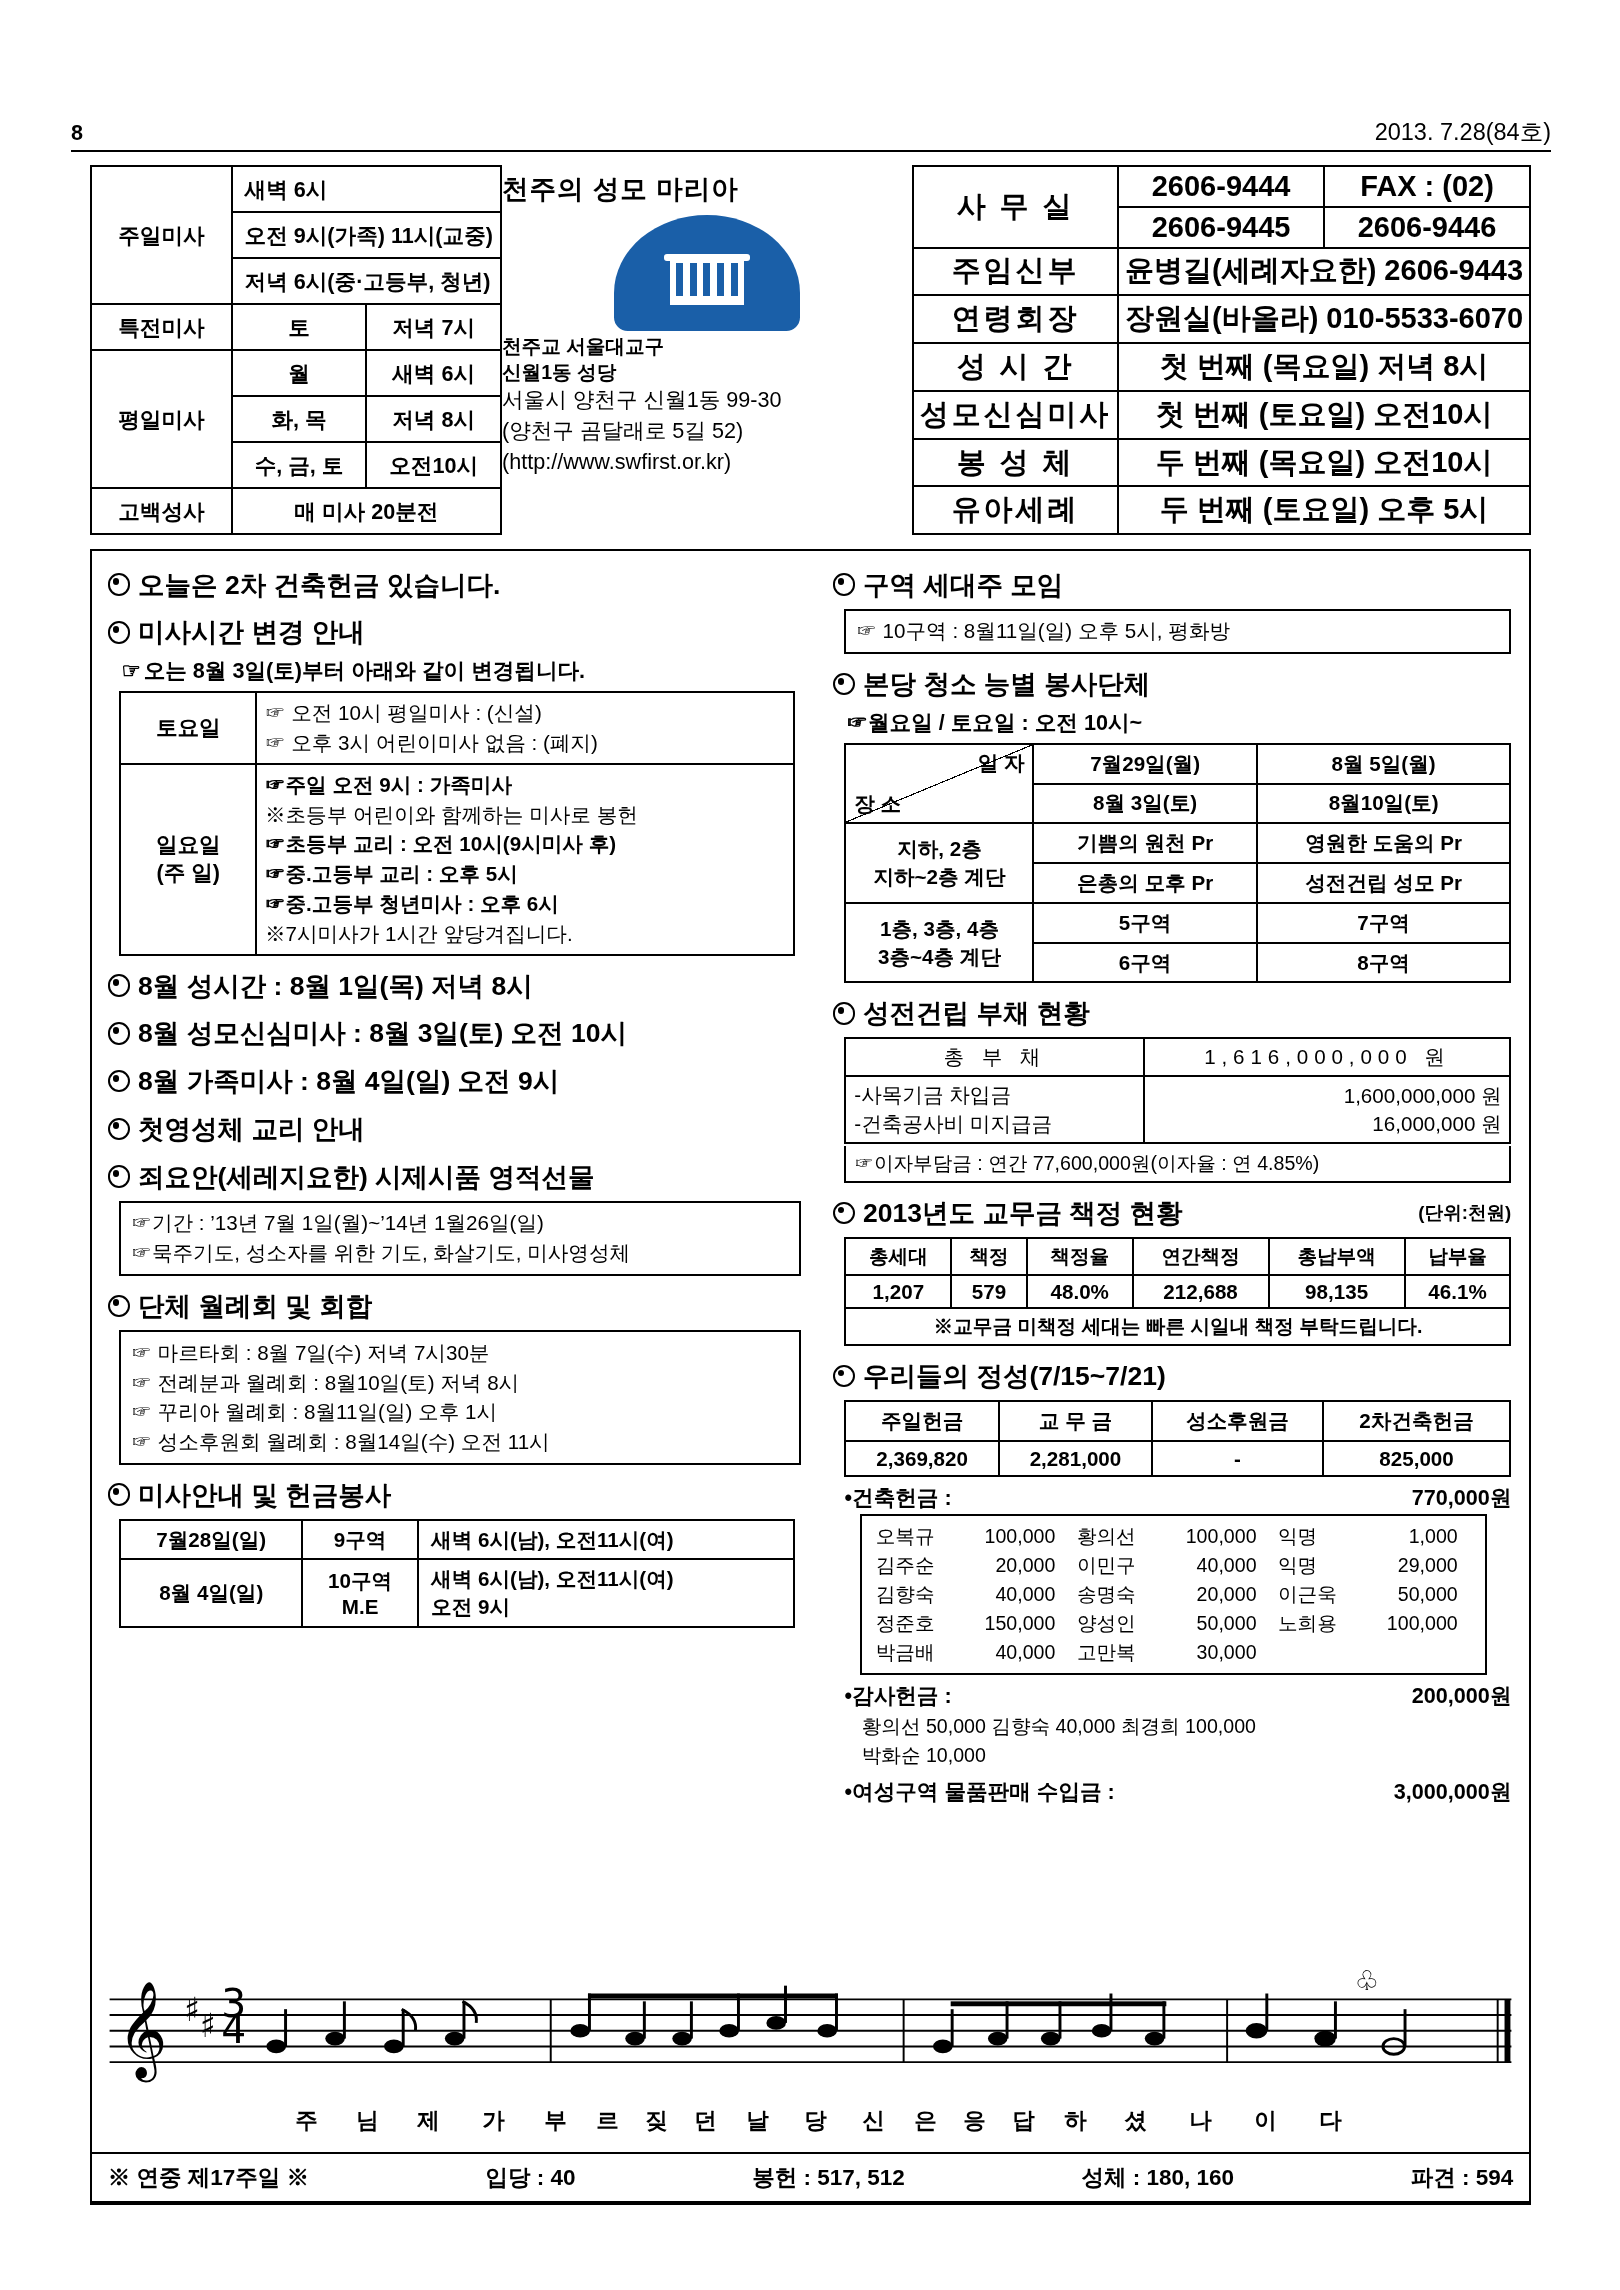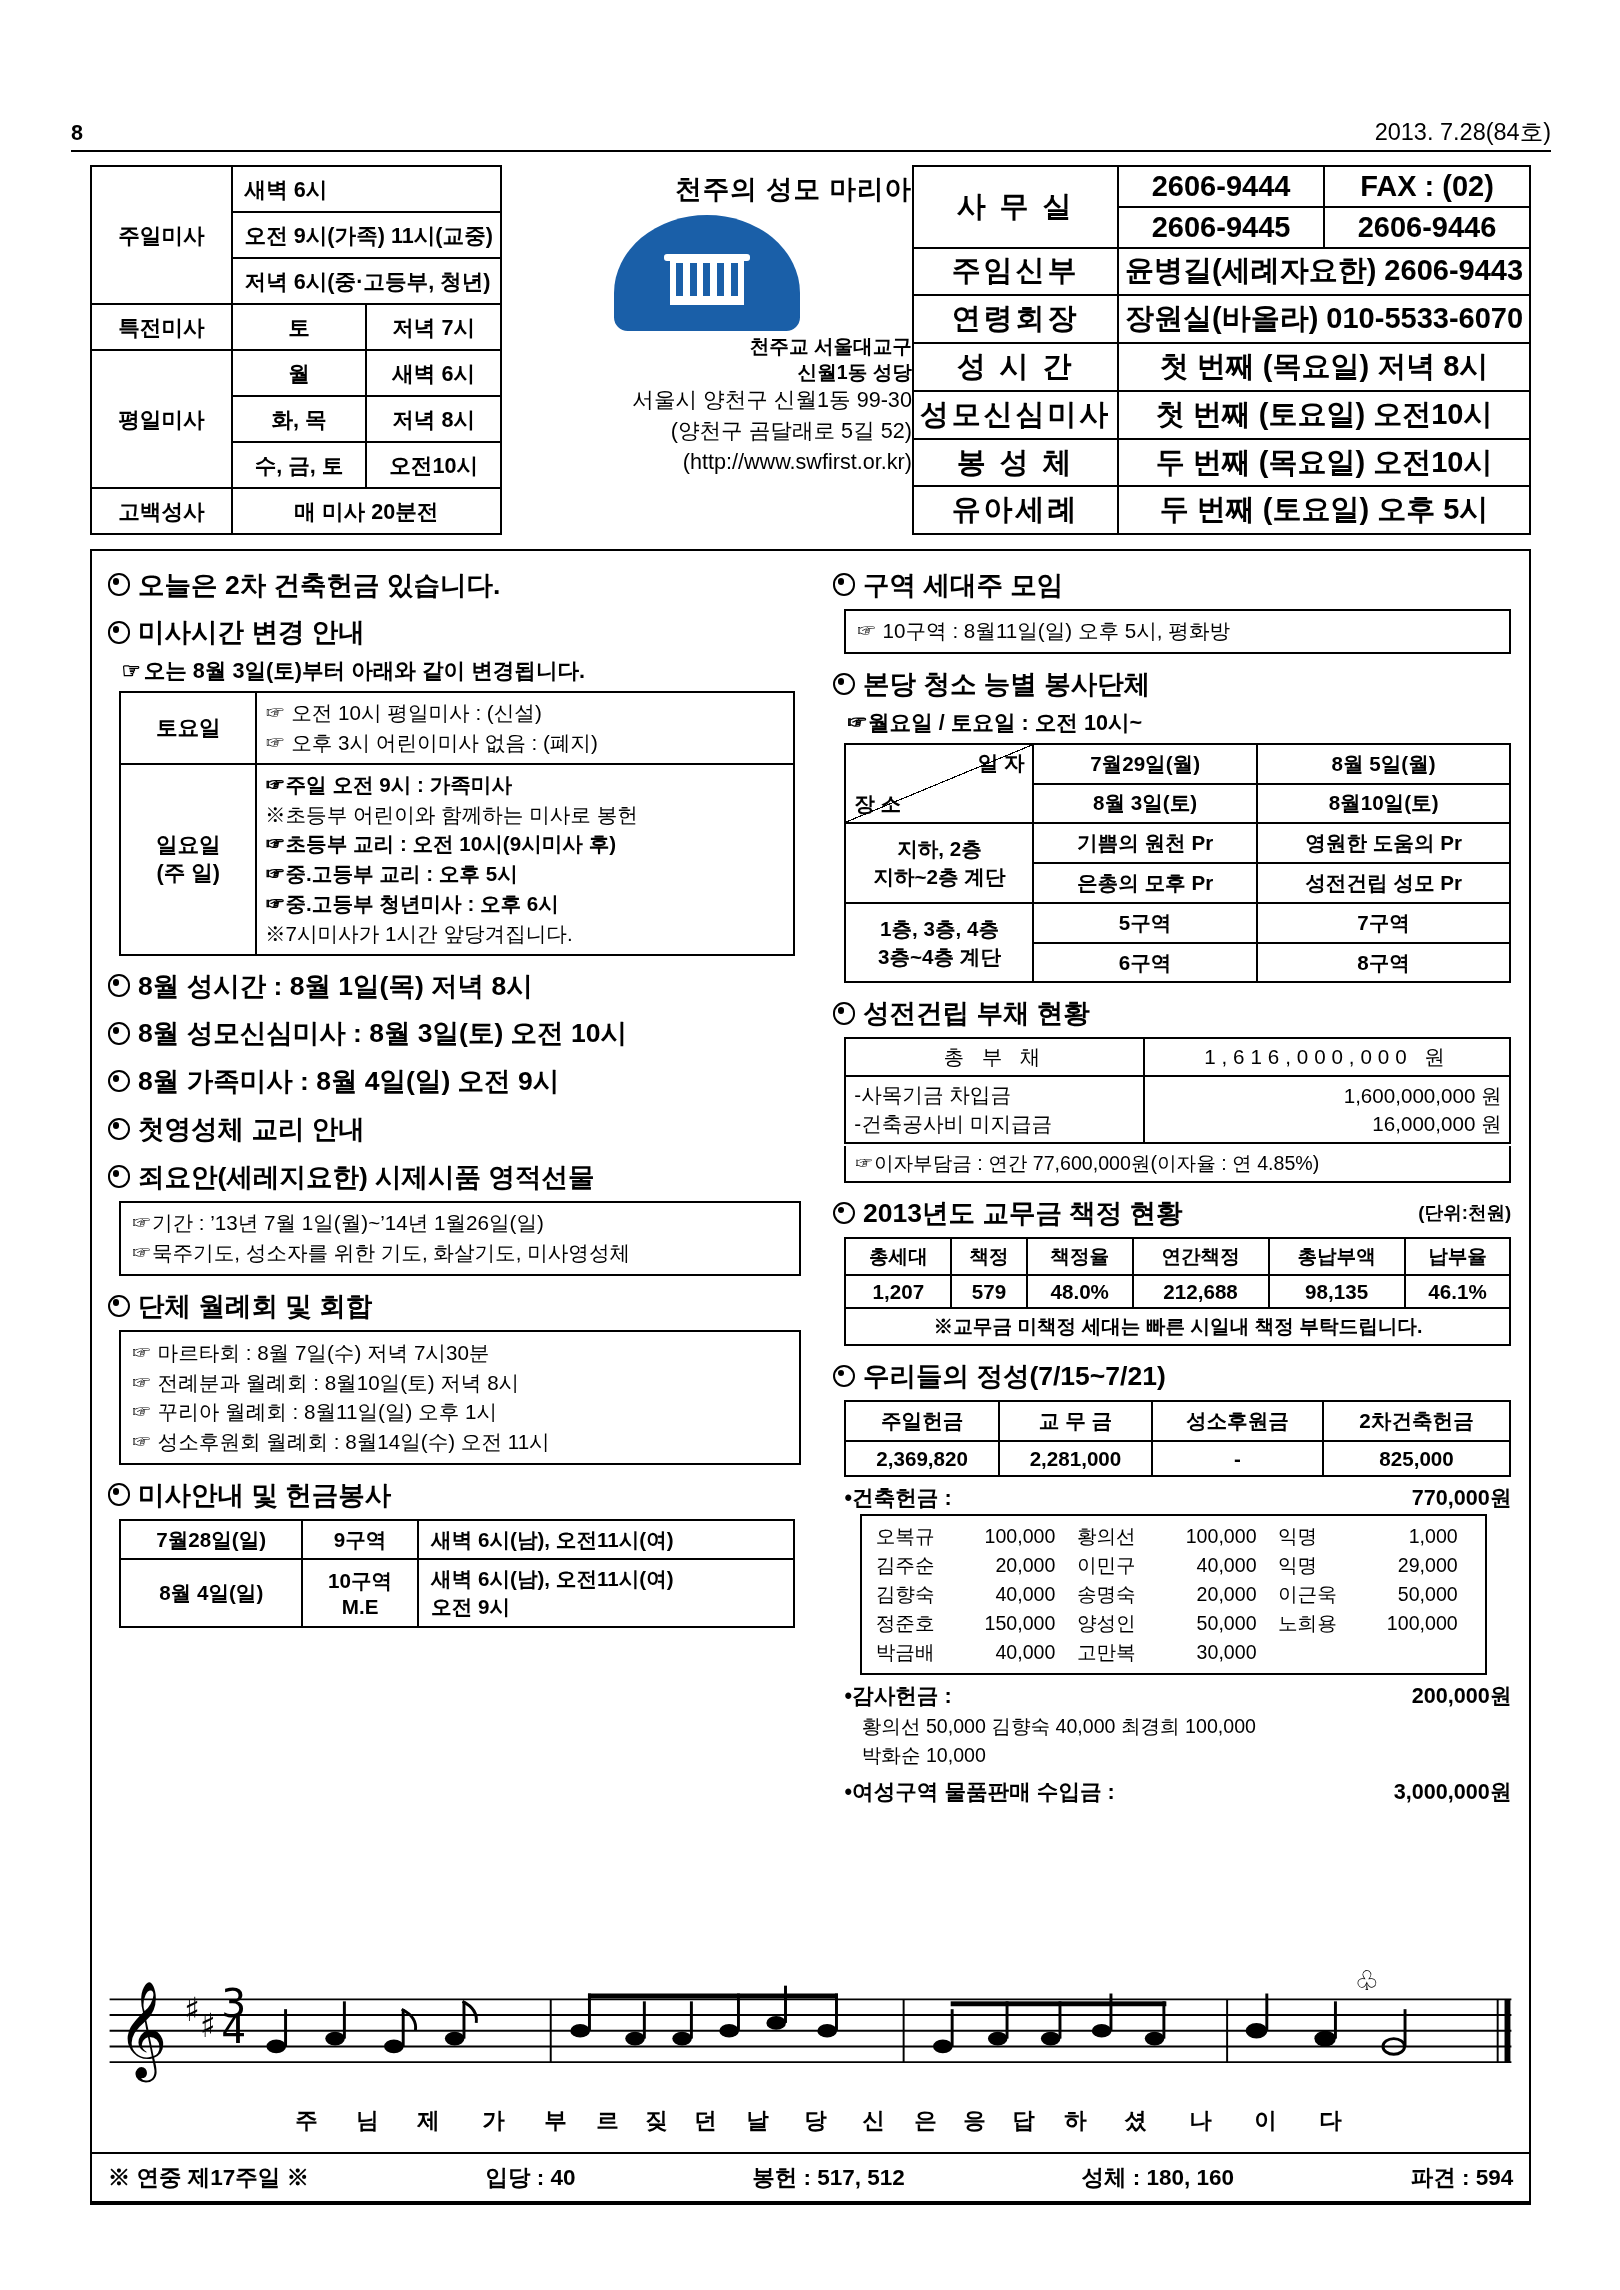--- a/index.html
+++ b/index.html
@@ -67,21 +67,21 @@
   }
   .masstable td.lbl {
     width: 127px;
   }
   .masstable td.left {
     text-align: left;
     padding-left: 11.8px;
   }
   .centerlogo {
     width: 459px;
-    text-align: right;
+    text-align: left;
     padding-top: 5.9px;
     position: relative;
   }
   .logotitle {
     font-size: 26.5px;
     font-weight: bold;
     letter-spacing: 1px;
   }
   .logomark {
     width: 186px;

